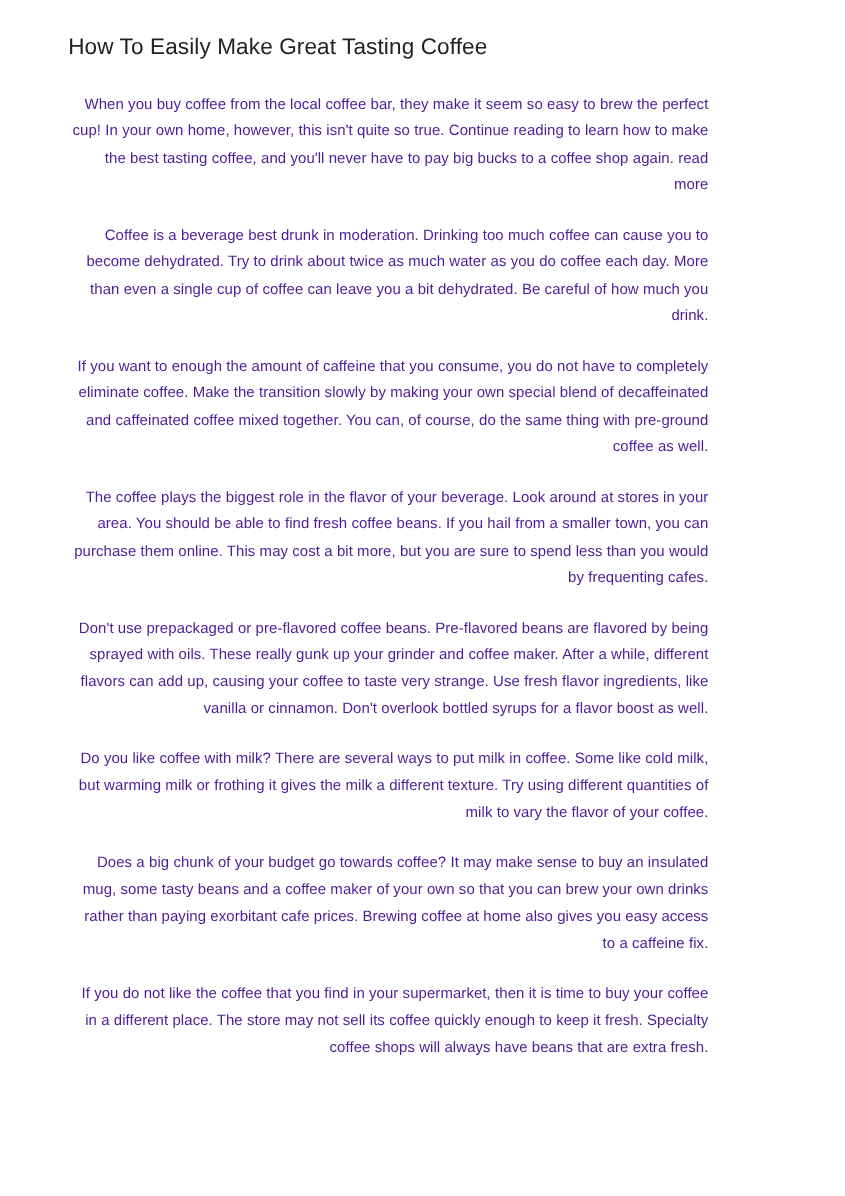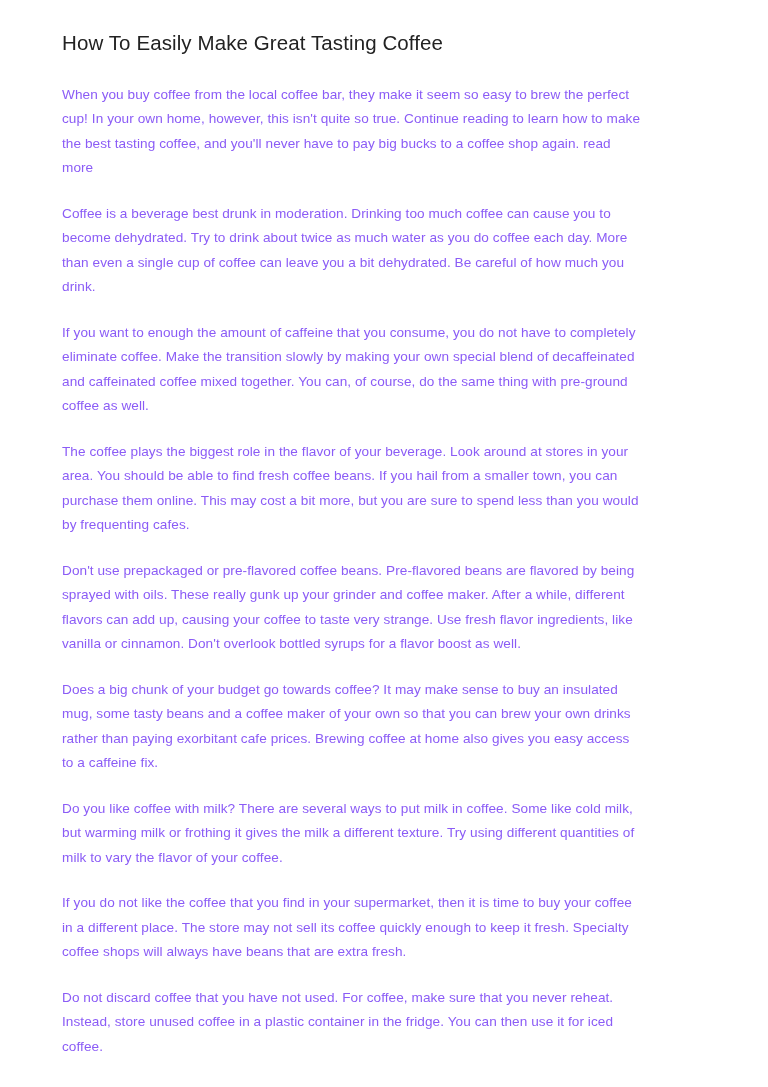--- a/index.html
+++ b/index.html
@@ -28,38 +28,37 @@
     line-height: 1.3;
     margin: 0 0 26px 0;
     letter-spacing: 0.1px;
   }
   .doc-body {
     display: block;
   }
   .para {
     font-size: 13.6px;
     line-height: 24.5px;
-    color: #8b5cf6;
+    color: #4c1d95;
     margin: 0 0 21px 0;
-    text-align: left;
+    text-align: right;
     letter-spacing: 0.005em;
   }
   .para:last-child {
     margin-bottom: 0;
   }
 </style>
 </head>
 <body>
 
 <div class="page">
   <h1 class="doc-title">How To Easily Make Great Tasting Coffee</h1>
   <div class="doc-body">
     <p class="para">When you buy coffee from the local coffee bar, they make it seem so easy to brew the perfect cup! In your own home, however, this isn't quite so true. Continue reading to learn how to make the best tasting coffee, and you'll never have to pay big bucks to a coffee shop again. read more</p>
     <p class="para">Coffee is a beverage best drunk in moderation. Drinking too much coffee can cause you to become dehydrated. Try to drink about twice as much water as you do coffee each day. More than even a single cup of coffee can leave you a bit dehydrated. Be careful of how much you drink.</p>
     <p class="para">If you want to enough the amount of caffeine that you consume, you do not have to completely eliminate coffee. Make the transition slowly by making your own special blend of decaffeinated and caffeinated coffee mixed together. You can, of course, do the same thing with pre-ground coffee as well.</p>
     <p class="para">The coffee plays the biggest role in the flavor of your beverage. Look around at stores in your area. You should be able to find fresh coffee beans. If you hail from a smaller town, you can purchase them online. This may cost a bit more, but you are sure to spend less than you would by frequenting cafes.</p>
     <p class="para">Don't use prepackaged or pre-flavored coffee beans. Pre-flavored beans are flavored by being sprayed with oils. These really gunk up your grinder and coffee maker. After a while, different flavors can add up, causing your coffee to taste very strange. Use fresh flavor ingredients, like vanilla or cinnamon. Don't overlook bottled syrups for a flavor boost as well.</p>
+    <p class="para">Do you like coffee with milk? There are several ways to put milk in coffee. Some like cold milk, but warming milk or frothing it gives the milk a different texture. Try using different quantities of milk to vary the flavor of your coffee.</p>
     <p class="para">Does a big chunk of your budget go towards coffee? It may make sense to buy an insulated mug, some tasty beans and a coffee maker of your own so that you can brew your own drinks rather than paying exorbitant cafe prices. Brewing coffee at home also gives you easy access to a caffeine fix.</p>
-    <p class="para">Do you like coffee with milk? There are several ways to put milk in coffee. Some like cold milk, but warming milk or frothing it gives the milk a different texture. Try using different quantities of milk to vary the flavor of your coffee.</p>
     <p class="para">If you do not like the coffee that you find in your supermarket, then it is time to buy your coffee in a different place. The store may not sell its coffee quickly enough to keep it fresh. Specialty coffee shops will always have beans that are extra fresh.</p>
-    <p class="para">Do not discard coffee that you have not used. For coffee, make sure that you never reheat. Instead, store unused coffee in a plastic container in the fridge. You can then use it for iced coffee.</p>
   </div>
 </div>
 
 </body></html>

